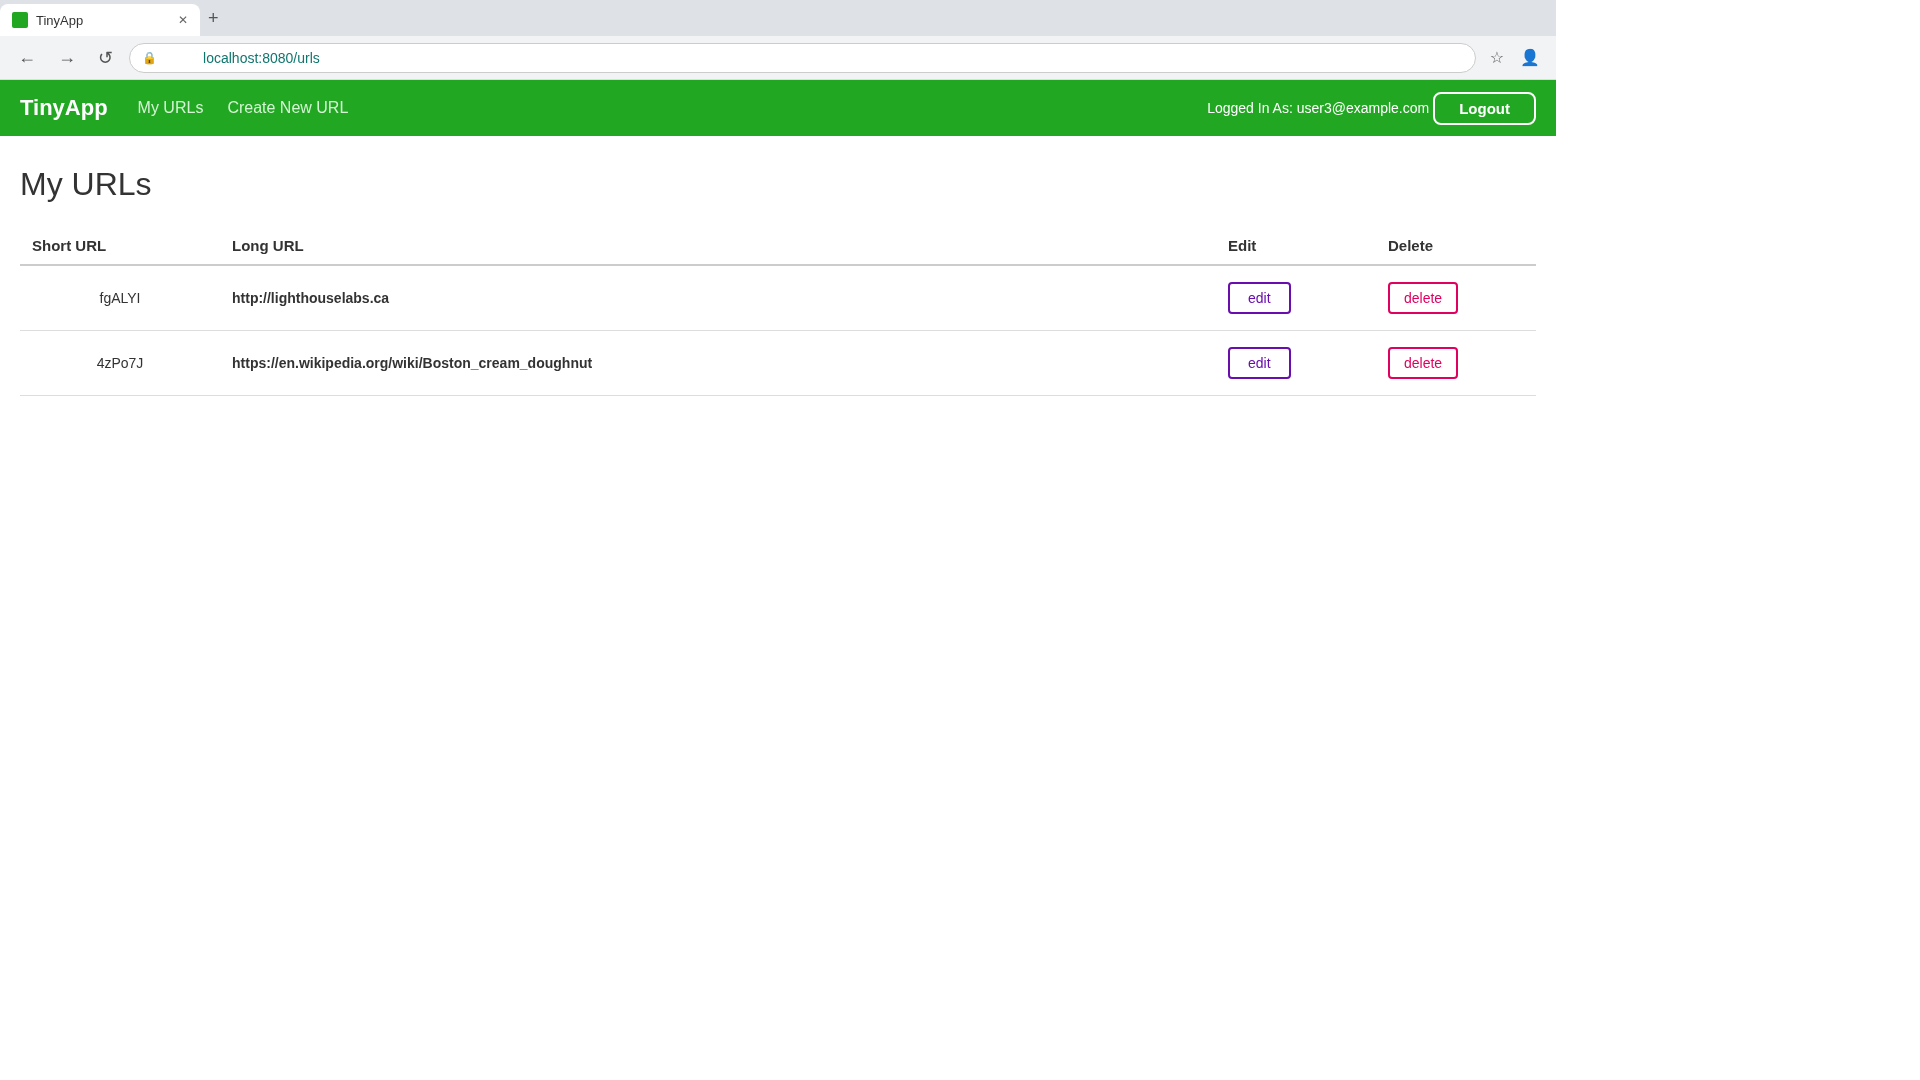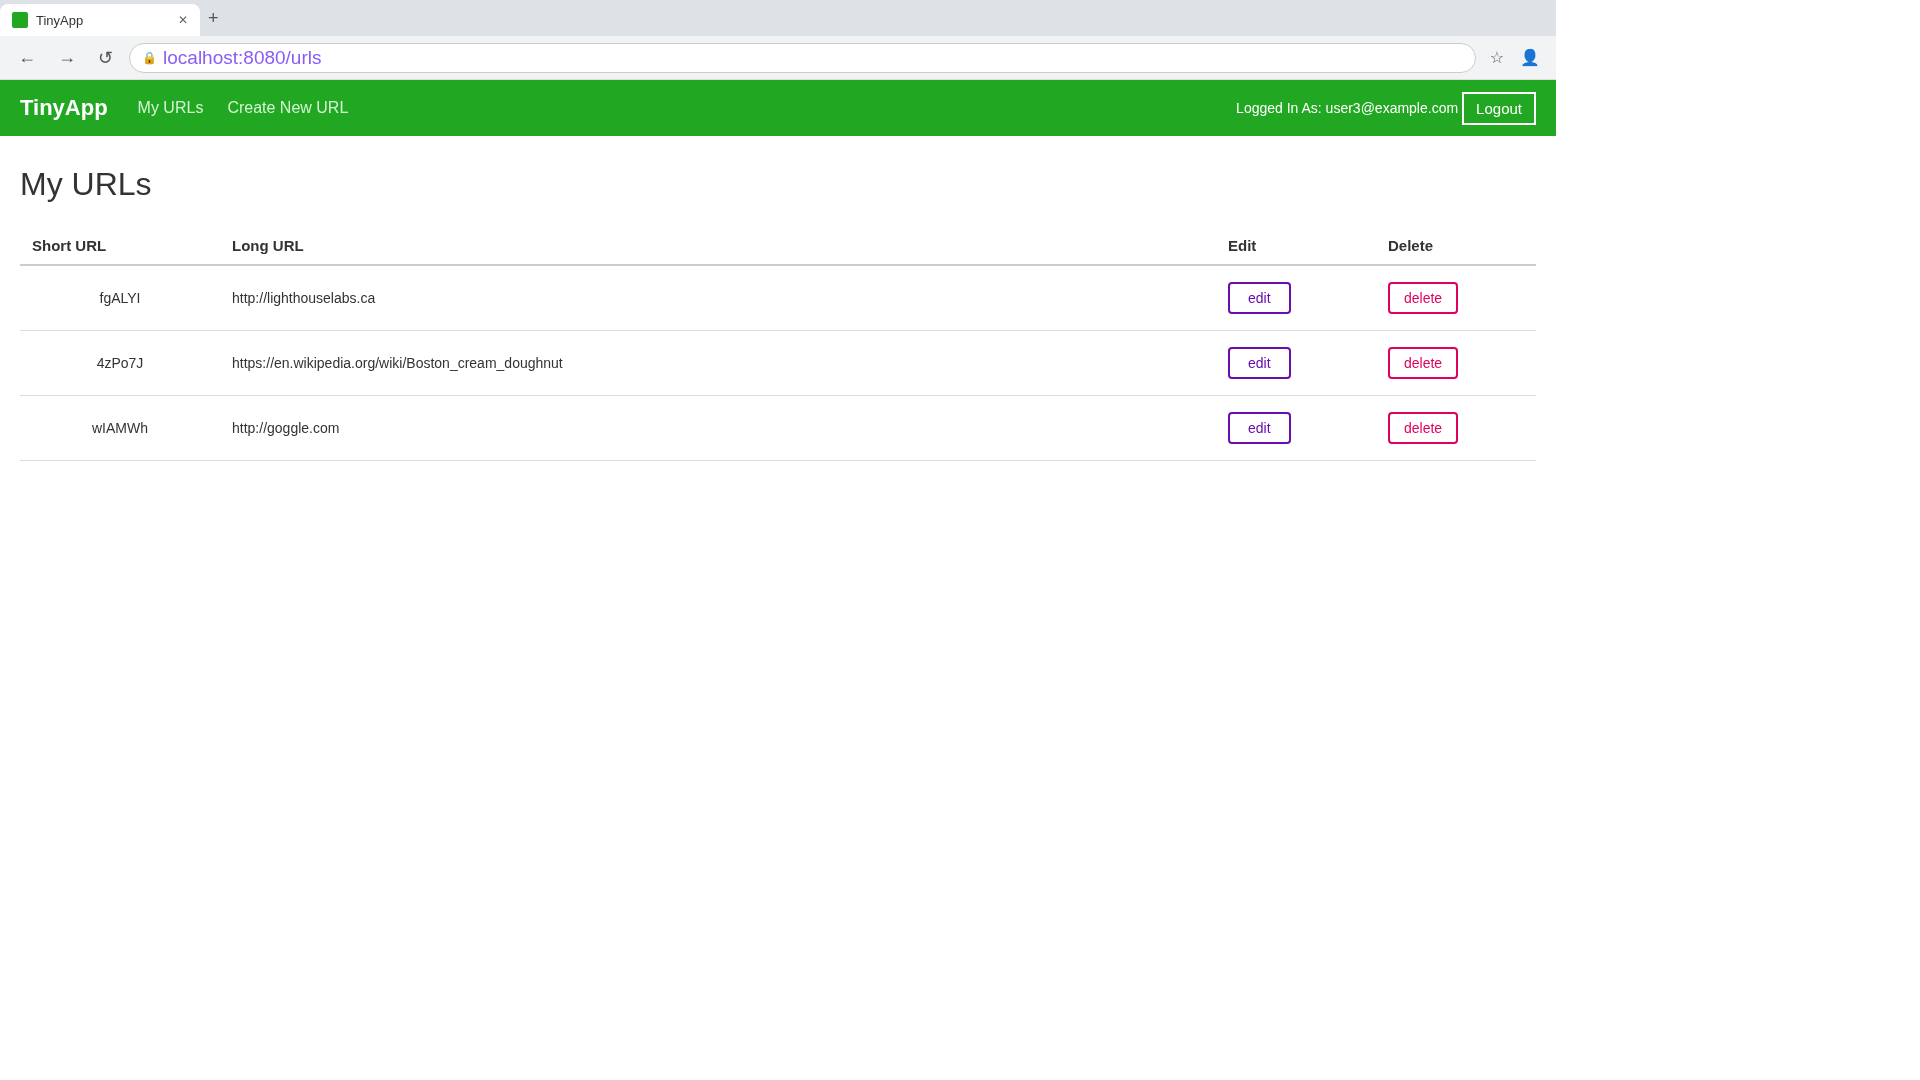--- a/index.html
+++ b/index.html
@@ -102,22 +102,23 @@
       align-items: center;
       gap: 6px;
     }
 
     .address-bar .lock-icon {
       font-size: 12px;
       color: #555;
     }
 
     .address-text {
-      font-size: 19px;
-      color: #8b5cf6;
+      font-size: 14px;
+      color: #0f766e;
+      margin-left: 40px;
     }
 
     .toolbar-actions {
       display: flex;
       align-items: center;
       gap: 8px;
     }
 
     .toolbar-icon {
       font-size: 16px;
@@ -164,24 +165,25 @@
 
     .logged-in-text {
       color: #fff;
       font-size: 14px;
     }
 
     .logout-btn {
       background: transparent;
       border: 2px solid #fff;
       color: #fff;
-      padding: 6px 12px;
+      padding: 6px 24px;
       font-size: 15px;
-      border-radius: 0;
-      cursor: pointer;
+      border-radius: 8px;
+      cursor: pointer;
+      font-weight: bold;
     }
 
     
     .main-content {
       padding: 30px 20px;
     }
 
     .page-title {
       font-size: 32px;
       font-weight: normal;
@@ -217,20 +219,21 @@
       vertical-align: middle;
     }
 
     .col-short {
       width: 200px;
       text-align: center;
     }
 
     .col-long {
       width: auto;
+      font-weight: bold;
     }
 
     .col-edit {
       width: 160px;
     }
 
     .col-delete {
       width: 160px;
     }
 
@@ -320,27 +323,17 @@
           <tr>
       <td class="col-short">4zPo7J</td>
       <td class="col-long">https://en.wikipedia.org/wiki/Boston_cream_doughnut</td>
       <td class="col-edit">
         <button class="edit-btn">edit</button>
       </td>
       <td class="col-delete">
         <button class="delete-btn">delete</button>
       </td>
     </tr>
-          <tr>
-      <td class="col-short">wIAMWh</td>
-      <td class="col-long">http://goggle.com</td>
-      <td class="col-edit">
-        <button class="edit-btn">edit</button>
-      </td>
-      <td class="col-delete">
-        <button class="delete-btn">delete</button>
-      </td>
-    </tr>
         </tbody>
     </table>
   </div>
 
 </div>
 
 </body></html>

